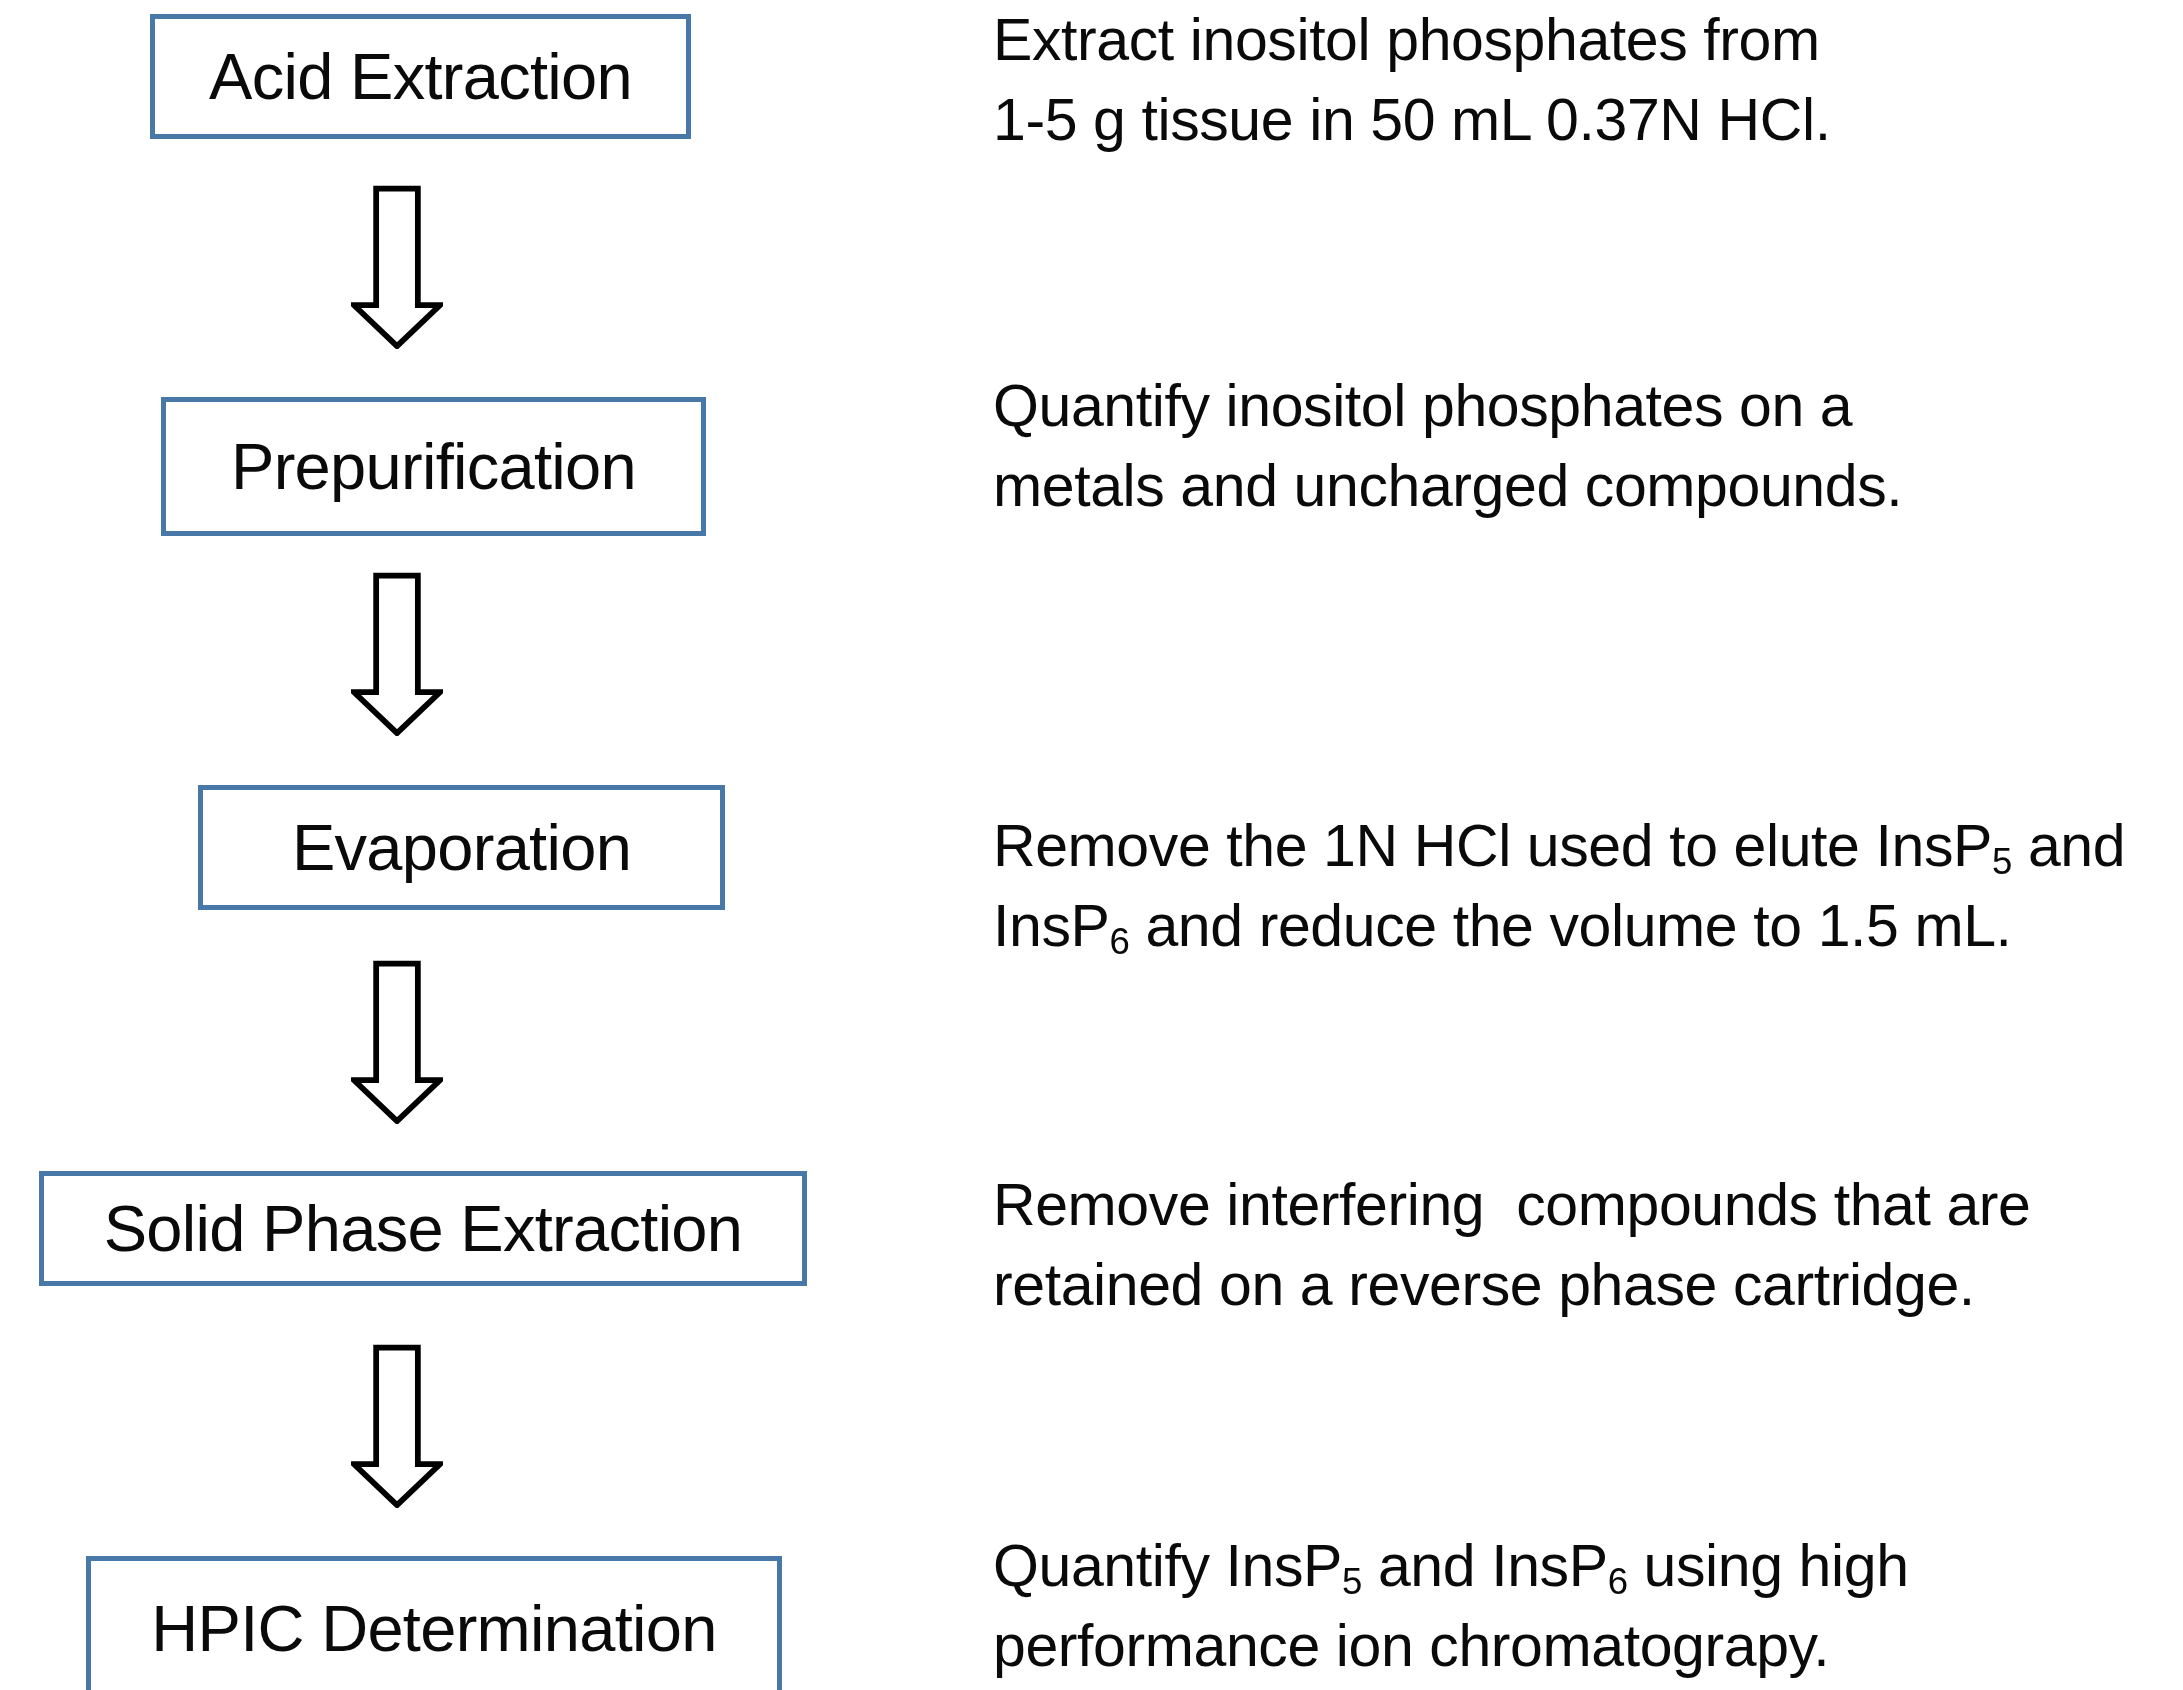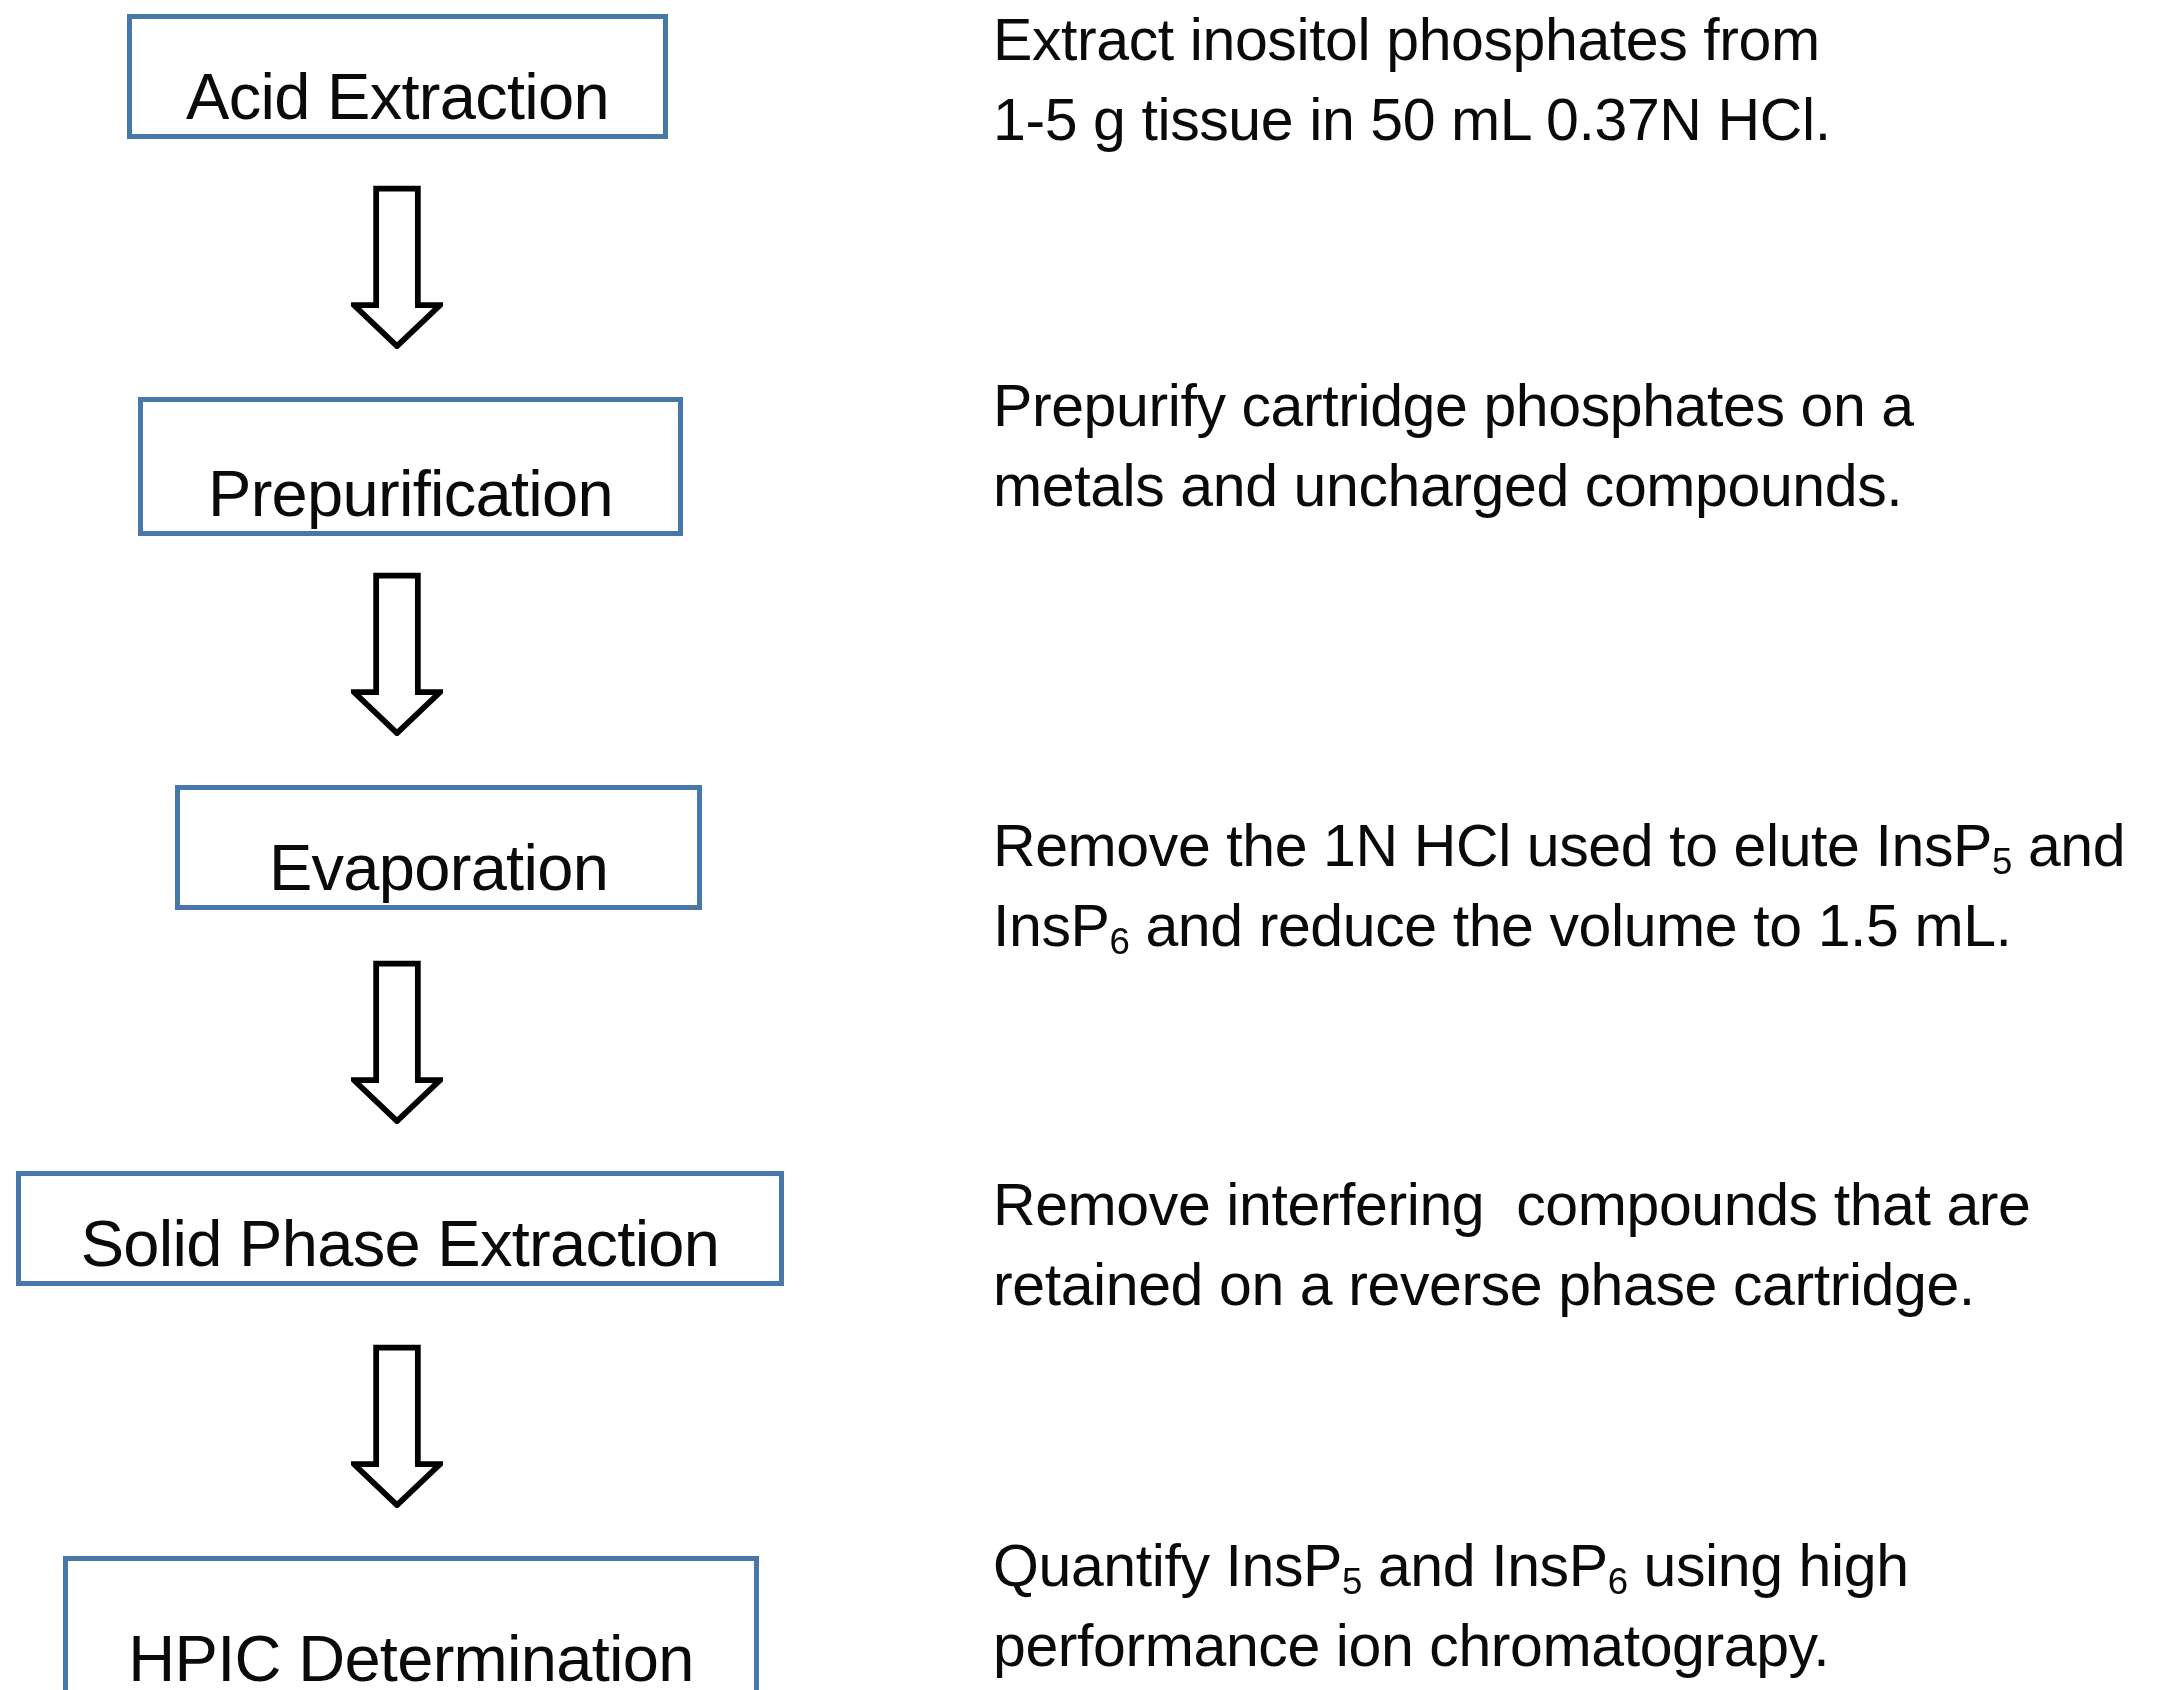--- a/index.html
+++ b/index.html
@@ -22,26 +22,27 @@
     height: 1690px;
     background: var(--page-bg);
     overflow: hidden;
   }
   
   .step-box {
     position: absolute;
     border: 5px solid var(--box-border);
     background: var(--box-fill);
     display: flex;
-    align-items: flex-end;
+    align-items: center;
     justify-content: center;
     font-size: 65px;
     letter-spacing: -0.7px;
     white-space: nowrap;
     color: var(--text-color);
+    margin-left: 23px;
   }
   .step-box.b1 { left: 127px; top: 13.7px;   width: 541px;  height: 125px; }
   .step-box.b2 { left: 138px; top: 397px;  width: 545px;  height: 139px; }
   .step-box.b3 { left: 175px; top: 785px; width: 527px;  height: 125px; }
   .step-box.b4 { left: 16px;  top: 1171px; width: 768px; height: 115px; }
   .step-box.b5 { left: 63px;  top: 1556px; width: 696px;  height: 145px; }
   
   .arrow {
     position: absolute;
     left: 351px;
@@ -118,19 +119,19 @@
       <polygon points="35,5 93,5 93,167 124,167 64,224 4,167 35,167"></polygon>
     </svg>
   </div>
   <div class="arrow a4">
     <svg viewBox="0 0 128 228" preserveAspectRatio="none" aria-hidden="true">
       <polygon points="35,5 93,5 93,167 124,167 64,224 4,167 35,167"></polygon>
     </svg>
   </div>
 
   <div class="desc d1"><div><span>Extract inositol phosphates from</span></div><div><span>1-5 g tissue in 50 mL 0.37N HCl.</span></div></div>
-  <div class="desc d2"><div><span>Prepurify cartridge phosphates on a</span></div><div><span>metals and uncharged compounds.</span></div></div>
+  <div class="desc d2"><div><span>Quantify inositol phosphates on a</span></div><div><span>metals and uncharged compounds.</span></div></div>
   <div class="desc d3"><div><span>Remove the 1N HCl used to elute InsP</span><sub>5</sub><span> and</span></div><div><span>InsP</span><sub>6</sub><span> and reduce the volume to 1.5 mL.</span></div></div>
   <div class="desc d4"><div><span>Remove interfering  compounds that are</span></div><div><span>retained on a reverse phase cartridge.</span></div></div>
   <div class="desc d5"><div><span>Quantify InsP</span><sub>5</sub><span> and InsP</span><sub>6</sub><span> using high</span></div><div><span>performance ion chromatograpy.</span></div></div>
 
 </div>
 
 
 </body></html>

